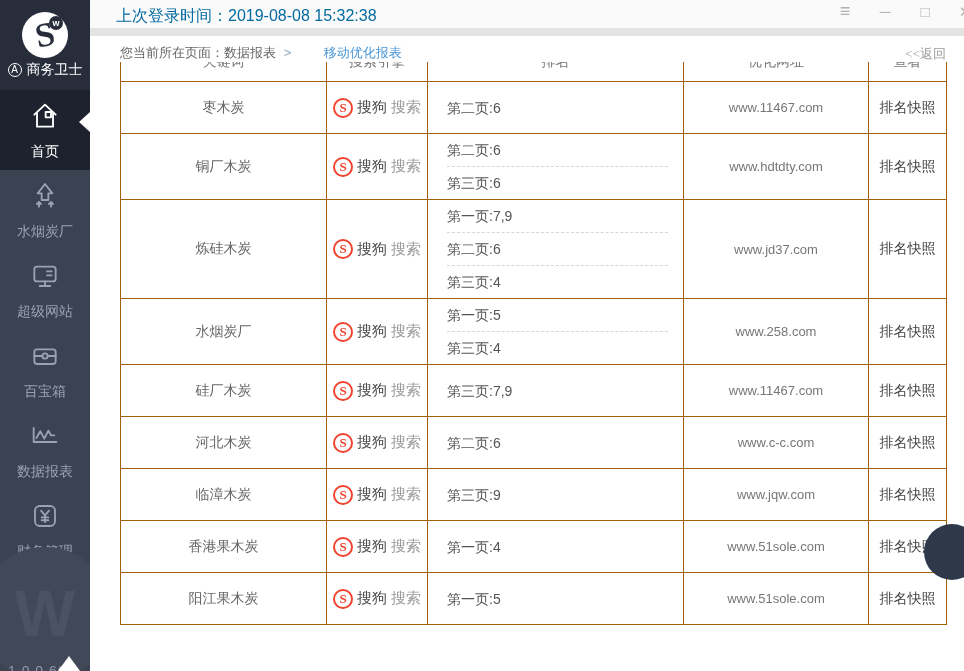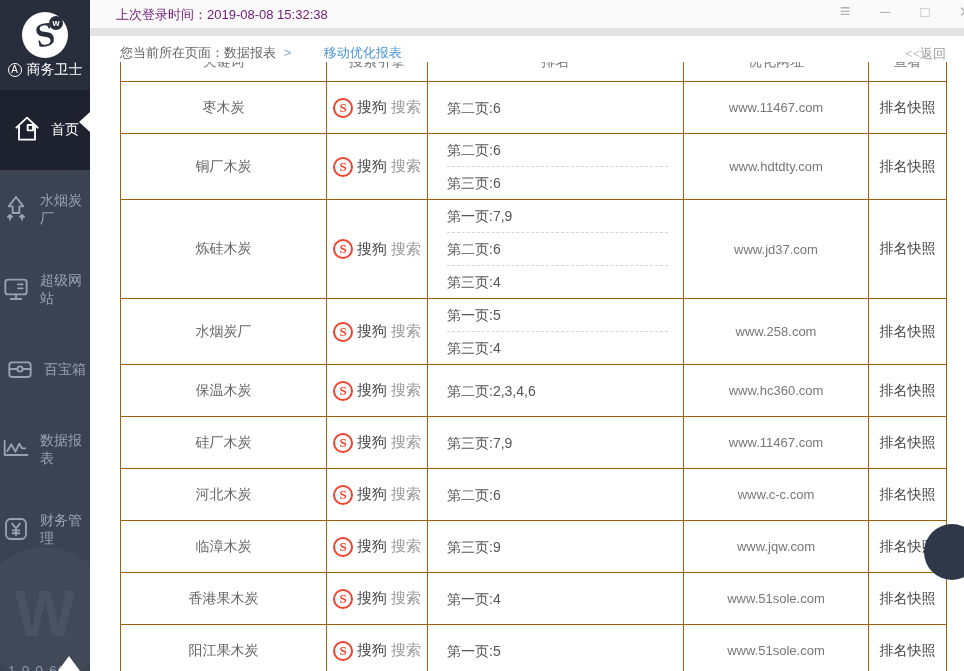--- a/index.html
+++ b/index.html
@@ -18,21 +18,21 @@
     font-family:"Liberation Serif","DejaVu Serif",serif; font-weight:bold;
     font-size:34px; color:#272d3b; transform:rotate(-12deg); }
   .swirl .w-dot { position:absolute; right:5px; top:4px; width:14px; height:14px;
     border-radius:50%; background:#272d3b; color:#fff; font-size:9px; line-height:14px;
     text-align:center; font-weight:bold; }
   .brand-row { display:flex; align-items:center; gap:5px; color:#fff; font-size:14px; }
   .badge { width:14px; height:14px; border:1px solid #fff; border-radius:50%;
     font-size:10px; line-height:12px; text-align:center; color:#fff; }
 
   .nav { position:relative; }
-  .nav-item { position:relative; height:80px; display:flex; flex-direction:row;
+  .nav-item { position:relative; height:80px; display:flex; flex-direction:column;
     align-items:center; justify-content:center; gap:8px; color:#99a2b3;
     font-size:14px; cursor:pointer; }
   .nav-item svg { width:32px; height:32px; stroke:currentColor; fill:none;
     stroke-width:1.4; stroke-linecap:round; stroke-linejoin:round; }
   .nav-item.active { background:#1d222e; color:#fff; }
   .nav-item.active .notch { position:absolute; right:0; top:50%; margin-top:-18px;
     width:0; height:0; border-top:10px solid transparent; border-bottom:10px solid transparent;
     border-right:11px solid #ffffff; }
 
   .watermark { position:absolute; left:-22px; bottom:-10px; width:134px; height:134px;
@@ -40,21 +40,21 @@
     justify-content:center; color:#4a5263; font-size:64px; font-weight:bold; }
   .version { position:absolute; left:8px; bottom:-8px; color:#8e97a8; font-size:14px;
     letter-spacing:1px; }
   .to-top { position:absolute; right:10px; bottom:0px; width:0; height:0;
     border-left:11px solid transparent; border-right:11px solid transparent;
     border-bottom:15px solid #fff; }
 
   
   .main { position:absolute; left:90px; top:0; right:0; height:671px; background:#fff; }
   .topbar { position:relative; height:28px; background:#fafafa; }
-  .login-time { position:absolute; left:26px; top:6px; font-size:13px; color:#701a75; }
+  .login-time { position:absolute; left:26px; top:6px; font-size:16px; color:#0369a1; }
   .win-btn { position:absolute; top:3px; color:#b3b3b3; font-size:15px; width:22px;
     text-align:center; cursor:pointer; }
   .win-menu  { right:108px; font-size:18px; top:1px; }
   .win-min   { right:68px; }
   .win-max   { right:28px; }
   .win-close { right:-12px; }
   .band { height:8px; background:#e3e3e3; }
 
   .content { position:relative; height:635px; background:#fff; }
   .crumb-row { position:absolute; top:8px; left:30px; right:18px; font-size:13px;
@@ -248,33 +248,20 @@
                     <span class="eng-light">搜索</span>
                   </span></td>
                 <td class="rank-cell">
                   <div class="rank-line">第一页:5</div>
                   <div class="rank-line">第三页:4</div>
                 </td>
                 <td class="url-cell">www.258.com</td>
                 <td class="snap-cell">排名快照</td>
               </tr>
               <tr>
-                <td>保温木炭</td>
-                <td><span class="engine-wrap">
-                    <span class="sogou-ring">S</span>
-                    <span class="eng-bold">搜狗</span>
-                    <span class="eng-light">搜索</span>
-                  </span></td>
-                <td class="rank-cell">
-                  <div class="rank-line">第二页:2,3,4,6</div>
-                </td>
-                <td class="url-cell">www.hc360.com</td>
-                <td class="snap-cell">排名快照</td>
-              </tr>
-              <tr>
                 <td>硅厂木炭</td>
                 <td><span class="engine-wrap">
                     <span class="sogou-ring">S</span>
                     <span class="eng-bold">搜狗</span>
                     <span class="eng-light">搜索</span>
                   </span></td>
                 <td class="rank-cell">
                   <div class="rank-line">第三页:7,9</div>
                 </td>
                 <td class="url-cell">www.11467.com</td>

